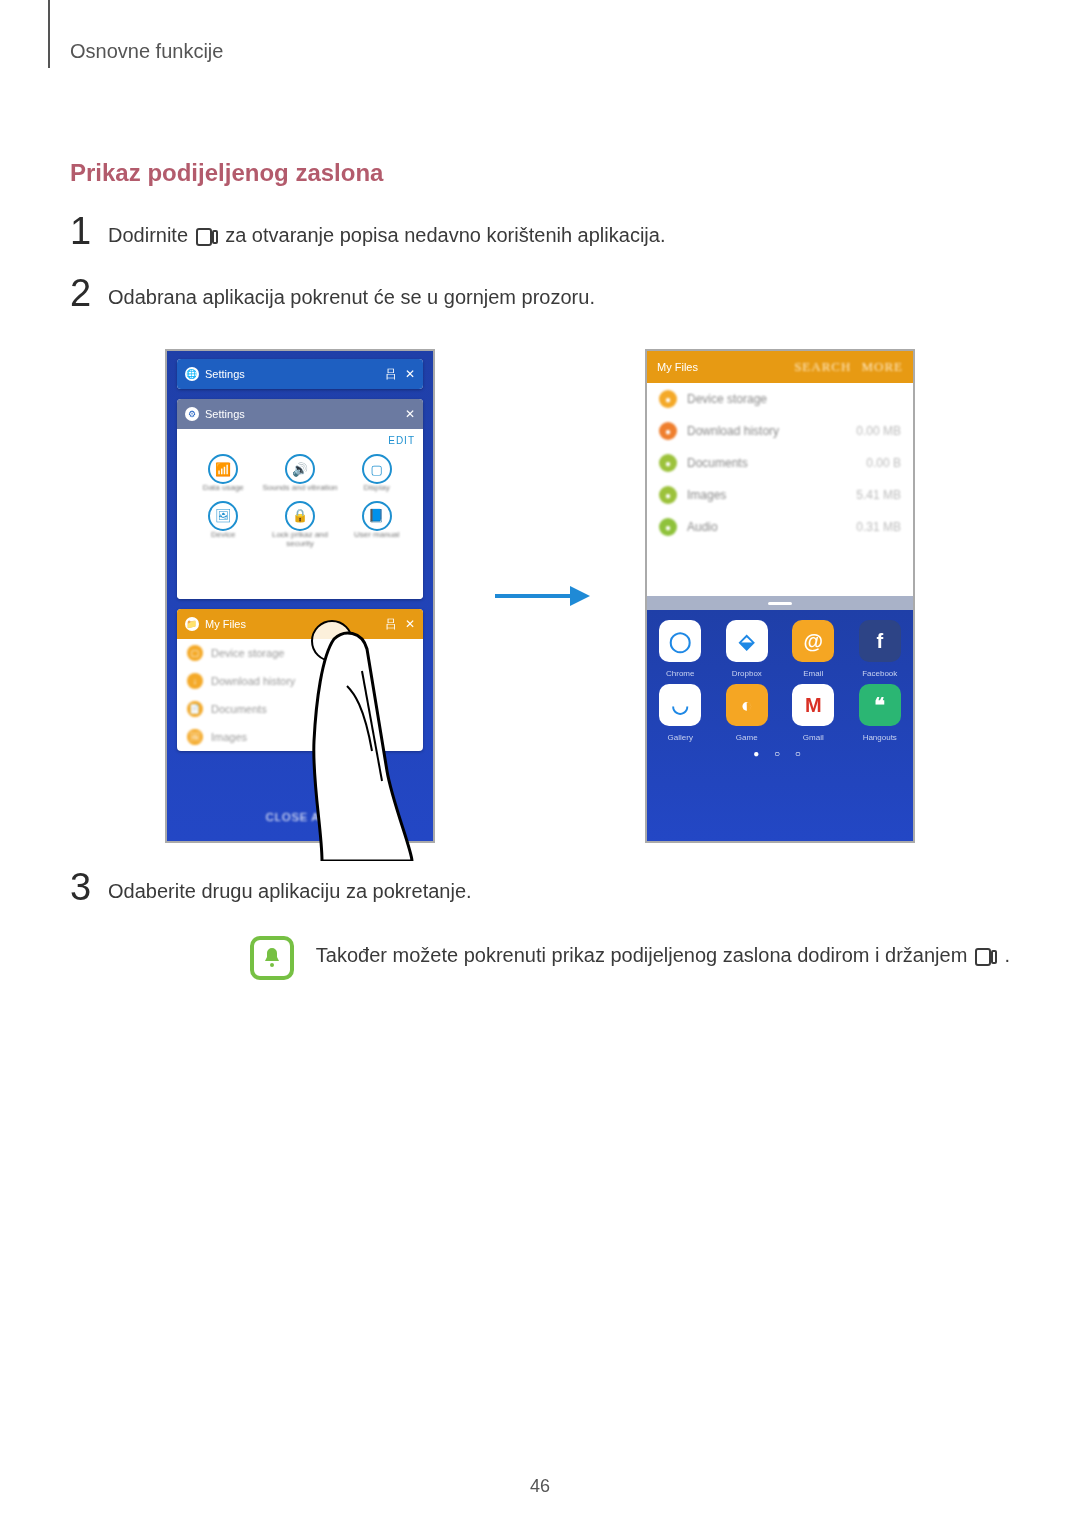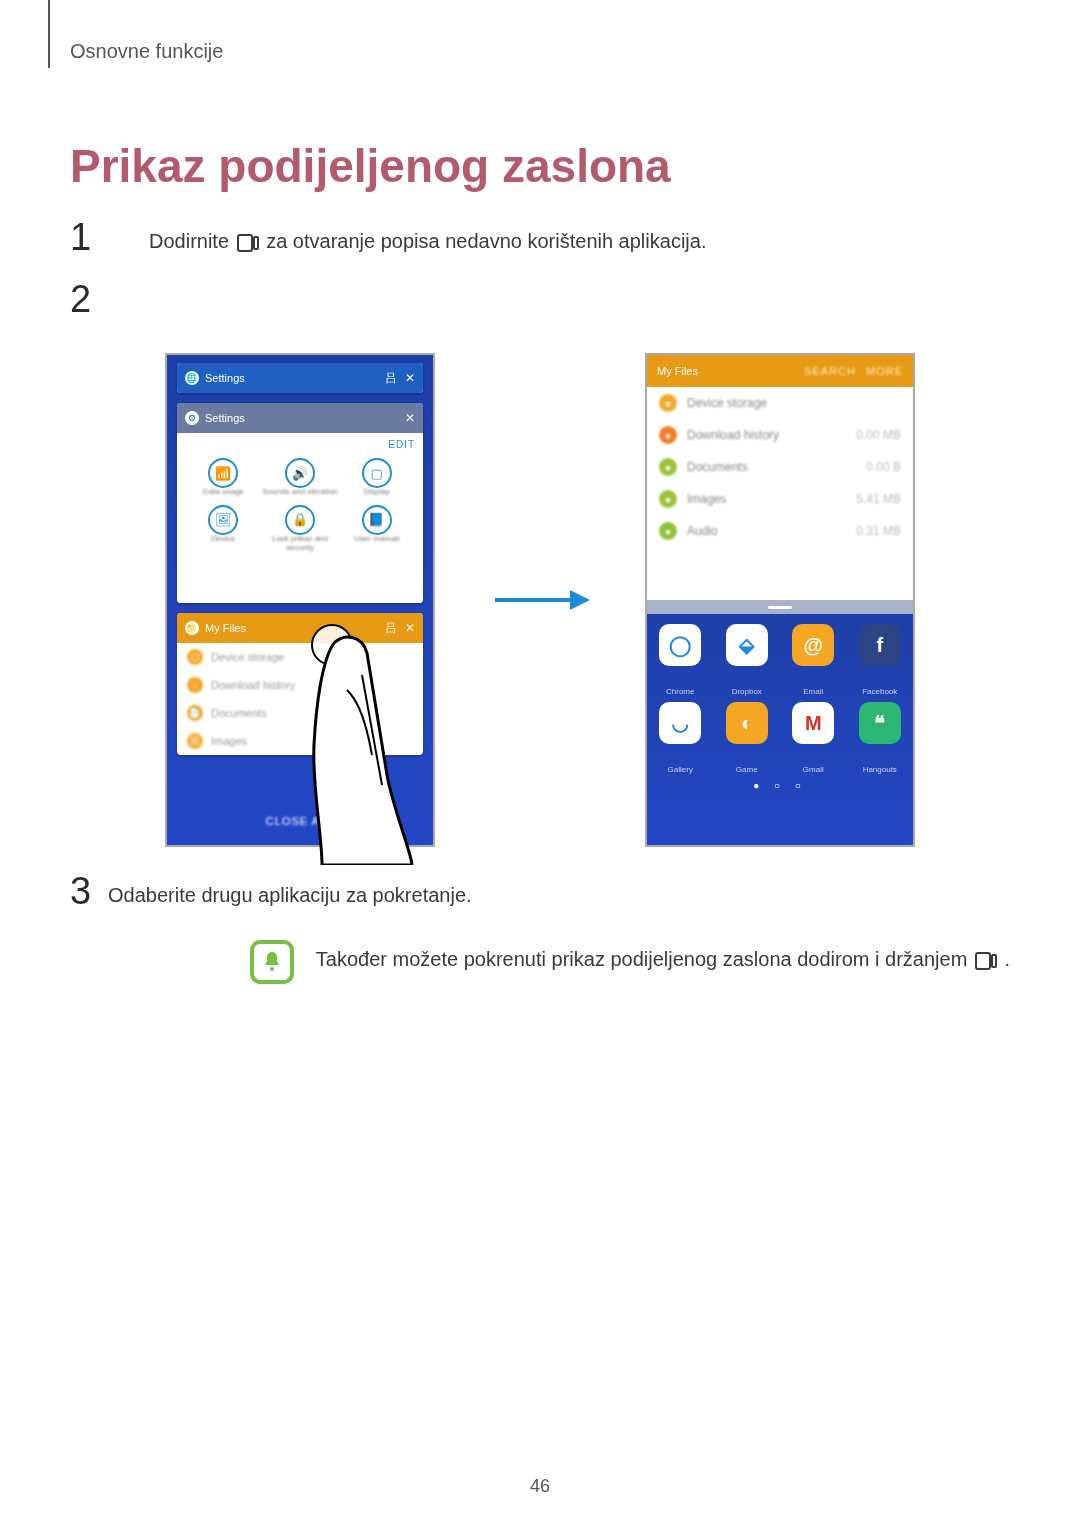--- a/index.html
+++ b/index.html
@@ -10,28 +10,28 @@
     width: 1080px;
     height: 1527px;
     position: relative;
     padding: 0 70px;
   }
   .vline { position:absolute; left:48px; top:0; width:2px; height:68px; background:#555; }
   .top-label { padding-top: 40px; padding-left: 0px; font-size: 20px; color:#555; }
   h2.heading {
     color: #b35b6c;
     font-weight: 700;
-    font-size: 46px;
-    margin-top: 76px;
+    font-size: 24px;
+    margin-top: 96px;
   }
   ol.steps { list-style:none; margin-top:25px; }
   ol.steps > li { display:flex; align-items:flex-start; margin-top:18px; }
   .step-num { font-size:38px; font-weight:400; width:38px; color:#2b2b2b; line-height:1; }
   .step-body { font-size:20px; line-height:1.7; padding-top:6px; flex:1; }
-  .step-body p { margin-bottom:0;margin-left:41px; }
+  .step-body p { margin-bottom:0; }
   .inline-icon { display:inline-block; vertical-align:-4px; margin:0 2px; }
 
   .figure-row { display:flex; justify-content:center; align-items:center; margin:35px 0 25px; gap:55px; position:relative; }
   .phone { width:270px; border:2px solid #aaa; background:linear-gradient(#1f3fa8,#2347c5); position:relative; }
   
   .recent { padding:8px 10px 0; height:490px; position:relative; }
   .app-card { background:#fff; border-radius:4px; overflow:hidden; margin-bottom:10px; box-shadow:0 1px 3px rgba(0,0,0,.3); }
   .card-header { height:30px; display:flex; align-items:center; padding:0 8px; color:#fff; font-size:11px; }
   .card-header .spacer { flex:1; }
   .card-header .hx { margin-left:8px; font-size:12px; }
@@ -53,32 +53,32 @@
   }
 
   
   .arrow-svg { width:100px; }
 
   
   .split { height:490px; display:flex; flex-direction:column; }
   .top-pane { background:#fff; flex:0 0 245px; display:flex; flex-direction:column; }
   .top-pane .hbar { height:32px; background:#e79a13; display:flex; align-items:center; padding:0 10px; color:#fff; font-size:11px; }
   .top-pane .hbar .sp{flex:1;}
-  .top-pane .hbar .act{margin-left:10px; font-size:11px; color:#ffe9c2; letter-spacing:1px; filter:blur(.8px);}
+  .top-pane .hbar .act{margin-left:10px; font-size:13px; color:#ffe9c2; letter-spacing:1px; filter:blur(.8px);font-family:Liberation Serif, serif;}
   .file-row { display:flex; align-items:center; padding:7px 12px; font-size:12px; color:#8a8a8a; filter:blur(.8px);}
   .file-row .ric{width:18px;height:18px;border-radius:50%;margin-right:10px;display:flex;align-items:center;justify-content:center;color:#fff;font-size:10px;}
   .fr1{background:#f4a928;} .fr2{background:#ef7f2e;} .fr3{background:#9cc23b;} .fr4{background:#9cc23b;} .fr5{background:#8fc23b;}
   .file-row .val { margin-left:auto; font-size:12px; color:#bbb; }
   .divider { height:14px; background:#a9b2c8; display:flex; justify-content:center; align-items:center;}
   .divider::before{content:"";width:24px;height:3px;background:#fff;border-radius:2px;}
   .bottom-pane { flex:1; background:linear-gradient(#1f3fa8,#2347c5); padding:10px 0; }
   .app-row { display:flex; justify-content:space-around; margin-bottom:6px;}
   .app-ico { width:48px; text-align:center;}
   .app-ico .sq { width:42px;height:42px;border-radius:10px;margin:0 auto;display:flex;align-items:center;justify-content:center;font-weight:700;font-size:20px;}
-  .app-ico .nm { font-size:8px;color:#c8d2f0;margin-top:21px;display:block;filter:blur(.6px);}
+  .app-ico .nm { font-size:8px;color:#c8d2f0;margin-top:7px;display:block;filter:blur(.6px);}
   .pager { text-align:center; color:#fff; font-size:10px; letter-spacing:6px; margin-top:4px;}
 
   
   .tip { display:flex; align-items:flex-start; margin-top:28px;justify-content:flex-end; }
   .tip-icon { width:44px;height:44px;border:4px solid #76c043;border-radius:10px;display:flex;align-items:center;justify-content:center;margin-right:22px;flex-shrink:0;}
   .tip-icon svg{width:24px;height:24px;}
   .tip-text { font-size:20px; padding-top:8px;}
 
   .page-num { position:absolute; bottom:30px; left:0; right:0; text-align:center; font-size:18px; color:#555;}
 </style>
@@ -102,20 +102,21 @@
               <rect x="17" y="3" width="4" height="12" rx="1" fill="none" stroke="#3a3a3a" stroke-width="2"></rect>
             </svg>
         </span>
         <span> za otvaranje popisa nedavno korištenih aplikacija.</span>
       </p>
     </div>
   </li>
   <li>
     <span class="step-num">2</span>
     <div class="step-body">
+      <p>Odabrana aplikacija pokrenut će se u gornjem prozoru.</p>
     </div>
   </li>
 </ol>
 
 <div class="figure-row">
 
   <div class="phone">
     <div class="recent">
 
       <div class="app-card">

